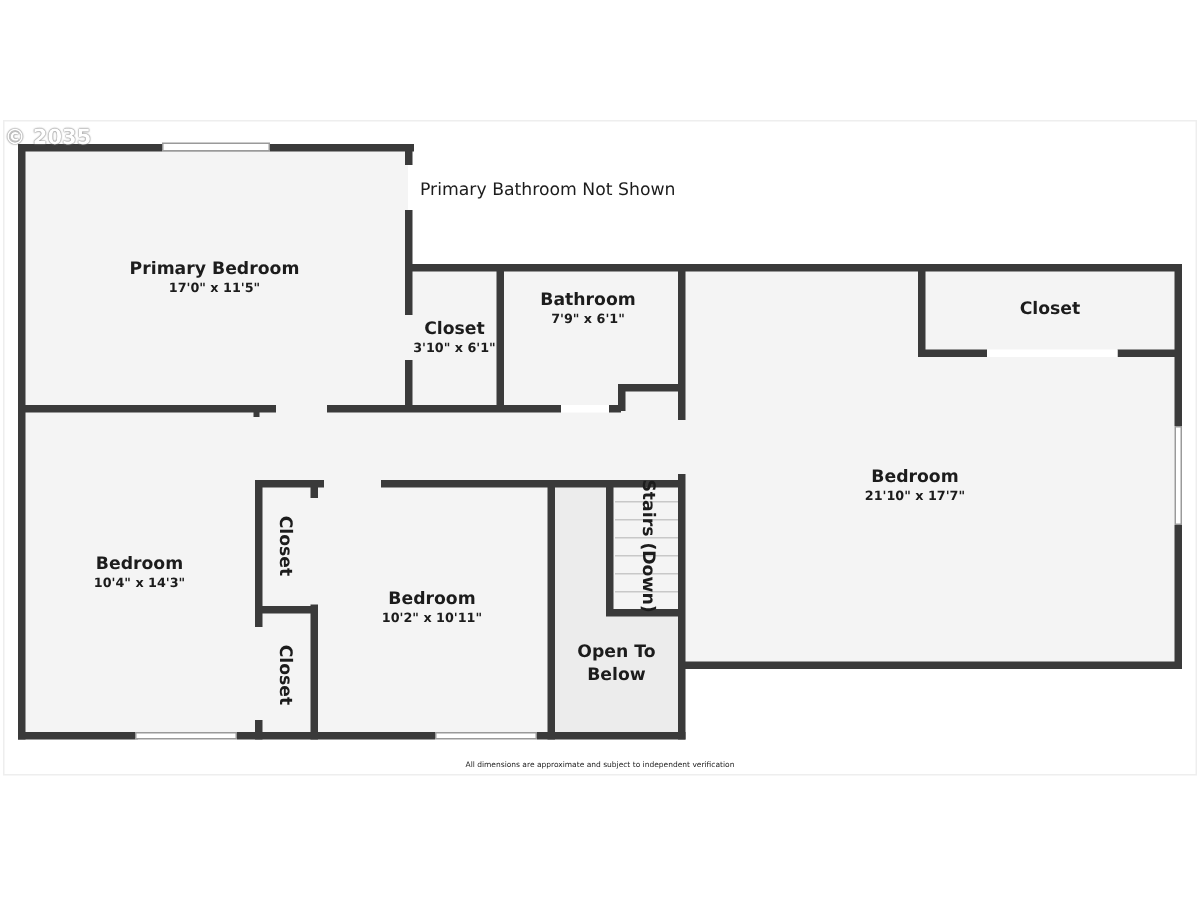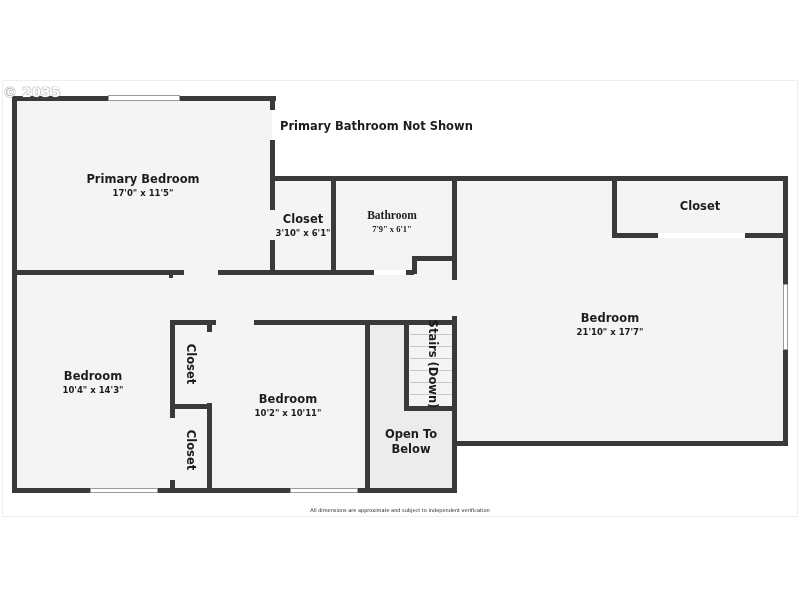--- a/index.html
+++ b/index.html
@@ -7,21 +7,21 @@
   .frame{position:absolute;left:2px;top:80px;width:796px;height:437px;border:1px solid #eeeeee;box-sizing:border-box;}
   .floor{position:absolute;background:#f4f4f4;}
   .floor.dark{background:#ececec;}
   .wall{position:absolute;background:#3a3a3a;}
   .win{position:absolute;background:#ffffff;border:1px solid #9a9a9a;box-sizing:border-box;}
   .gap{position:absolute;background:#ffffff;}
   .lbl{position:absolute;text-align:center;color:#1c1c1c;transform:translate(-50%,-50%);white-space:nowrap;}
   .lbl .n{font-weight:bold;font-size:11.5px;display:block;line-height:15px;}
   .lbl .d{font-weight:bold;font-size:8.5px;display:block;line-height:12px;}
   .vert{transform:translate(-50%,-50%) rotate(90deg);}
-  .note{position:absolute;font-weight:bold;font-size:11.5px;color:#1c1c1c;}
+  .note{position:absolute;font-weight:normal;font-size:11.5px;color:#1c1c1c;}
   .disc{position:absolute;font-size:5px;color:#222;left:0;width:800px;text-align:center;top:507px;}
   .copy{position:absolute;left:3px;top:84px;font-weight:bold;font-size:14px;color:#ffffff;text-shadow:0 0 1px #777,0 0 1px #777;}
   .stairline{position:absolute;height:1px;background:#c8c8c8;}
 </style>
 </head>
 <body>
 
 <div class="frame"></div>
 
 <div class="floor" style="left:16px;top:100px;width:256px;height:172px;"></div>
@@ -88,21 +88,21 @@
 <div class="gap" style="left:374px;top:270px;width:32px;height:5px;"></div>
 
 <div class="lbl" style="left:143px;top:185px;">
   <span class="n">Primary Bedroom</span>
   <span class="d">17'0" x 11'5"</span>
 </div>
 <div class="lbl" style="left:303px;top:225px;">
   <span class="n">Closet</span>
   <span class="d">3'10" x 6'1"</span>
 </div>
-<div class="lbl" style="left:392px;top:221px;font-family:Liberation Serif, serif;">
+<div class="lbl" style="left:392px;top:206px;">
   <span class="n">Bathroom</span>
   <span class="d">7'9" x 6'1"</span>
 </div>
 <div class="lbl" style="left:700px;top:206px;">
   <span class="n">Closet</span>
 </div>
 <div class="lbl" style="left:610px;top:324px;">
   <span class="n">Bedroom</span>
   <span class="d">21'10" x 17'7"</span>
 </div>

